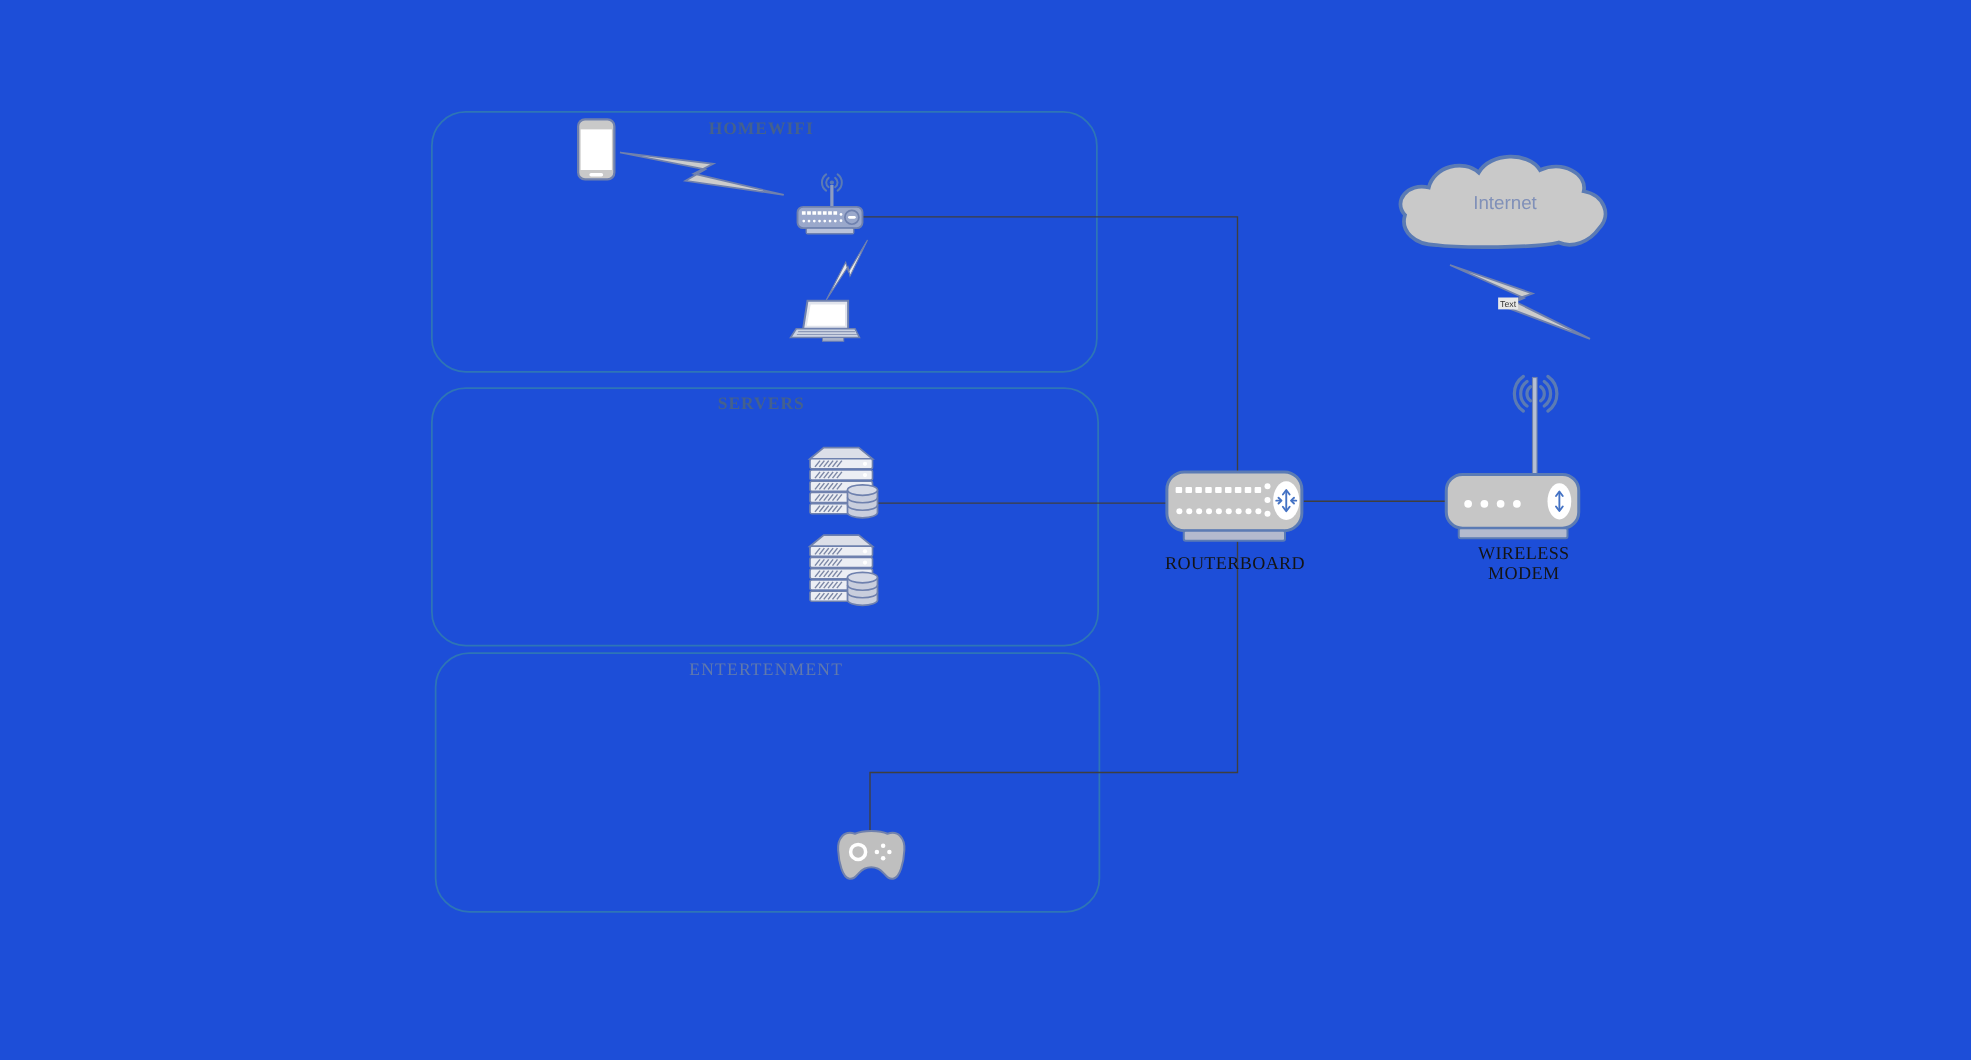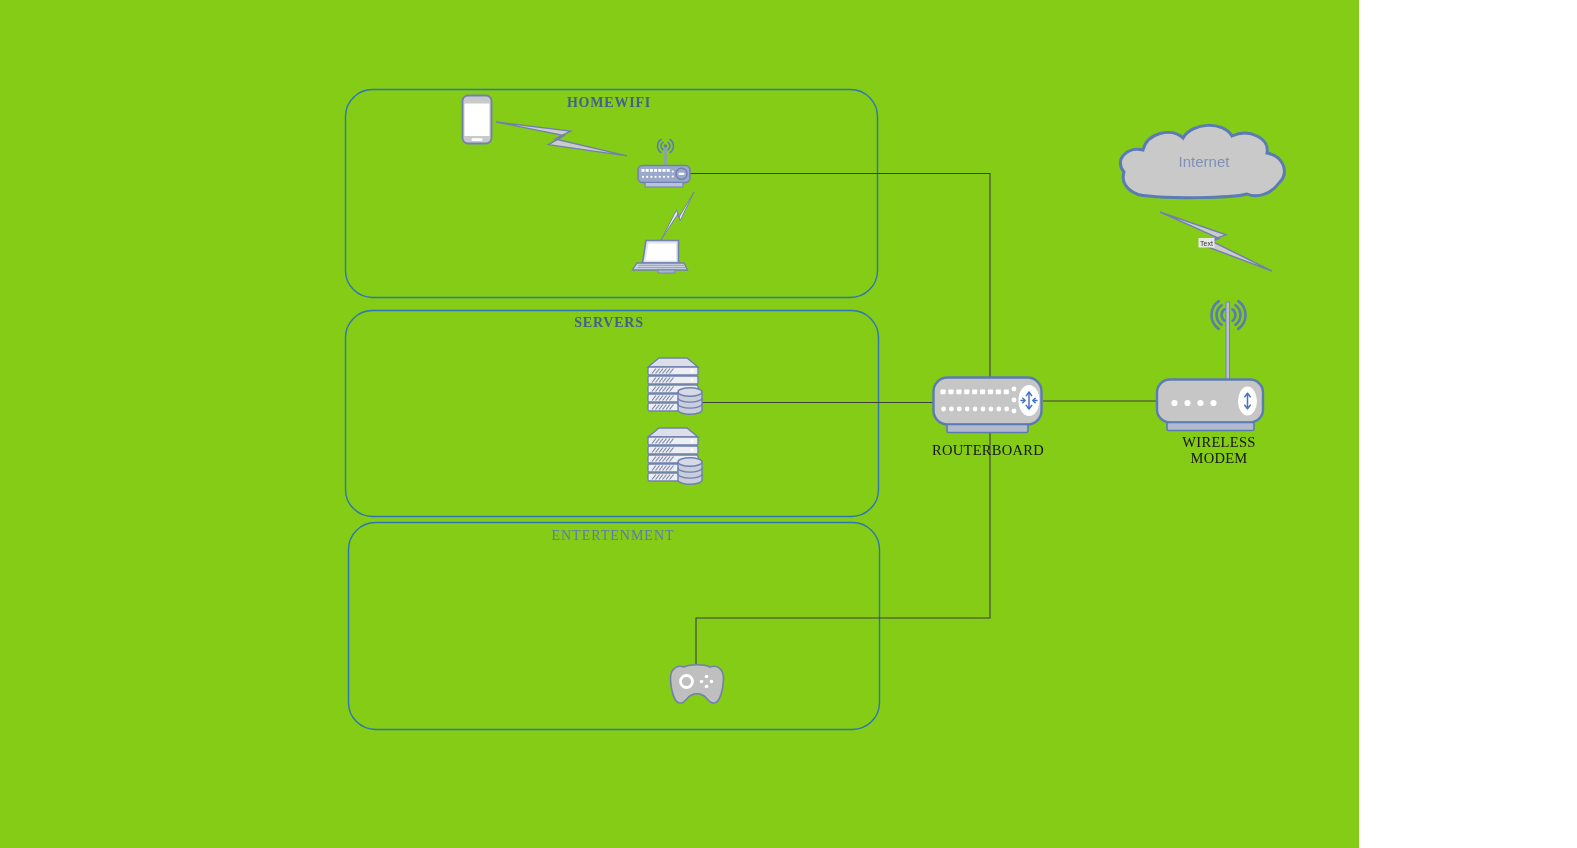--- a/index.html
+++ b/index.html
@@ -1,16 +1,16 @@
 <!DOCTYPE html>
 <html><head>
 <meta charset="utf-8">
 <style>
   html,body{margin:0;padding:0;background:#ffffff;}
-  .stage{position:relative;width:1359px;height:848px;background:#84cc16;overflow:hidden;
+  .stage{position:relative;width:1577px;height:848px;background:#1d4ed8;overflow:hidden;
          font-family:"Liberation Serif", serif;}
   svg{display:block}
   .zone-box{fill:none;stroke:#2e75b6;stroke-width:1.4;}
   .zone-title{fill:#44618e;font-size:14px;font-weight:bold;letter-spacing:0.8px;
               font-family:"Liberation Serif", serif;}
   .zone-title-light{fill:#6079ad;font-weight:normal;letter-spacing:1px;}
   .wire{stroke:#3f3f3f;stroke-width:1.1;fill:none;}
   .node-label{fill:#141414;font-size:14.5px;letter-spacing:0.3px;
               font-family:"Liberation Serif", serif;}
   .cloud-label{fill:#8090b8;font-size:15px;font-family:"Liberation Sans", sans-serif;}

